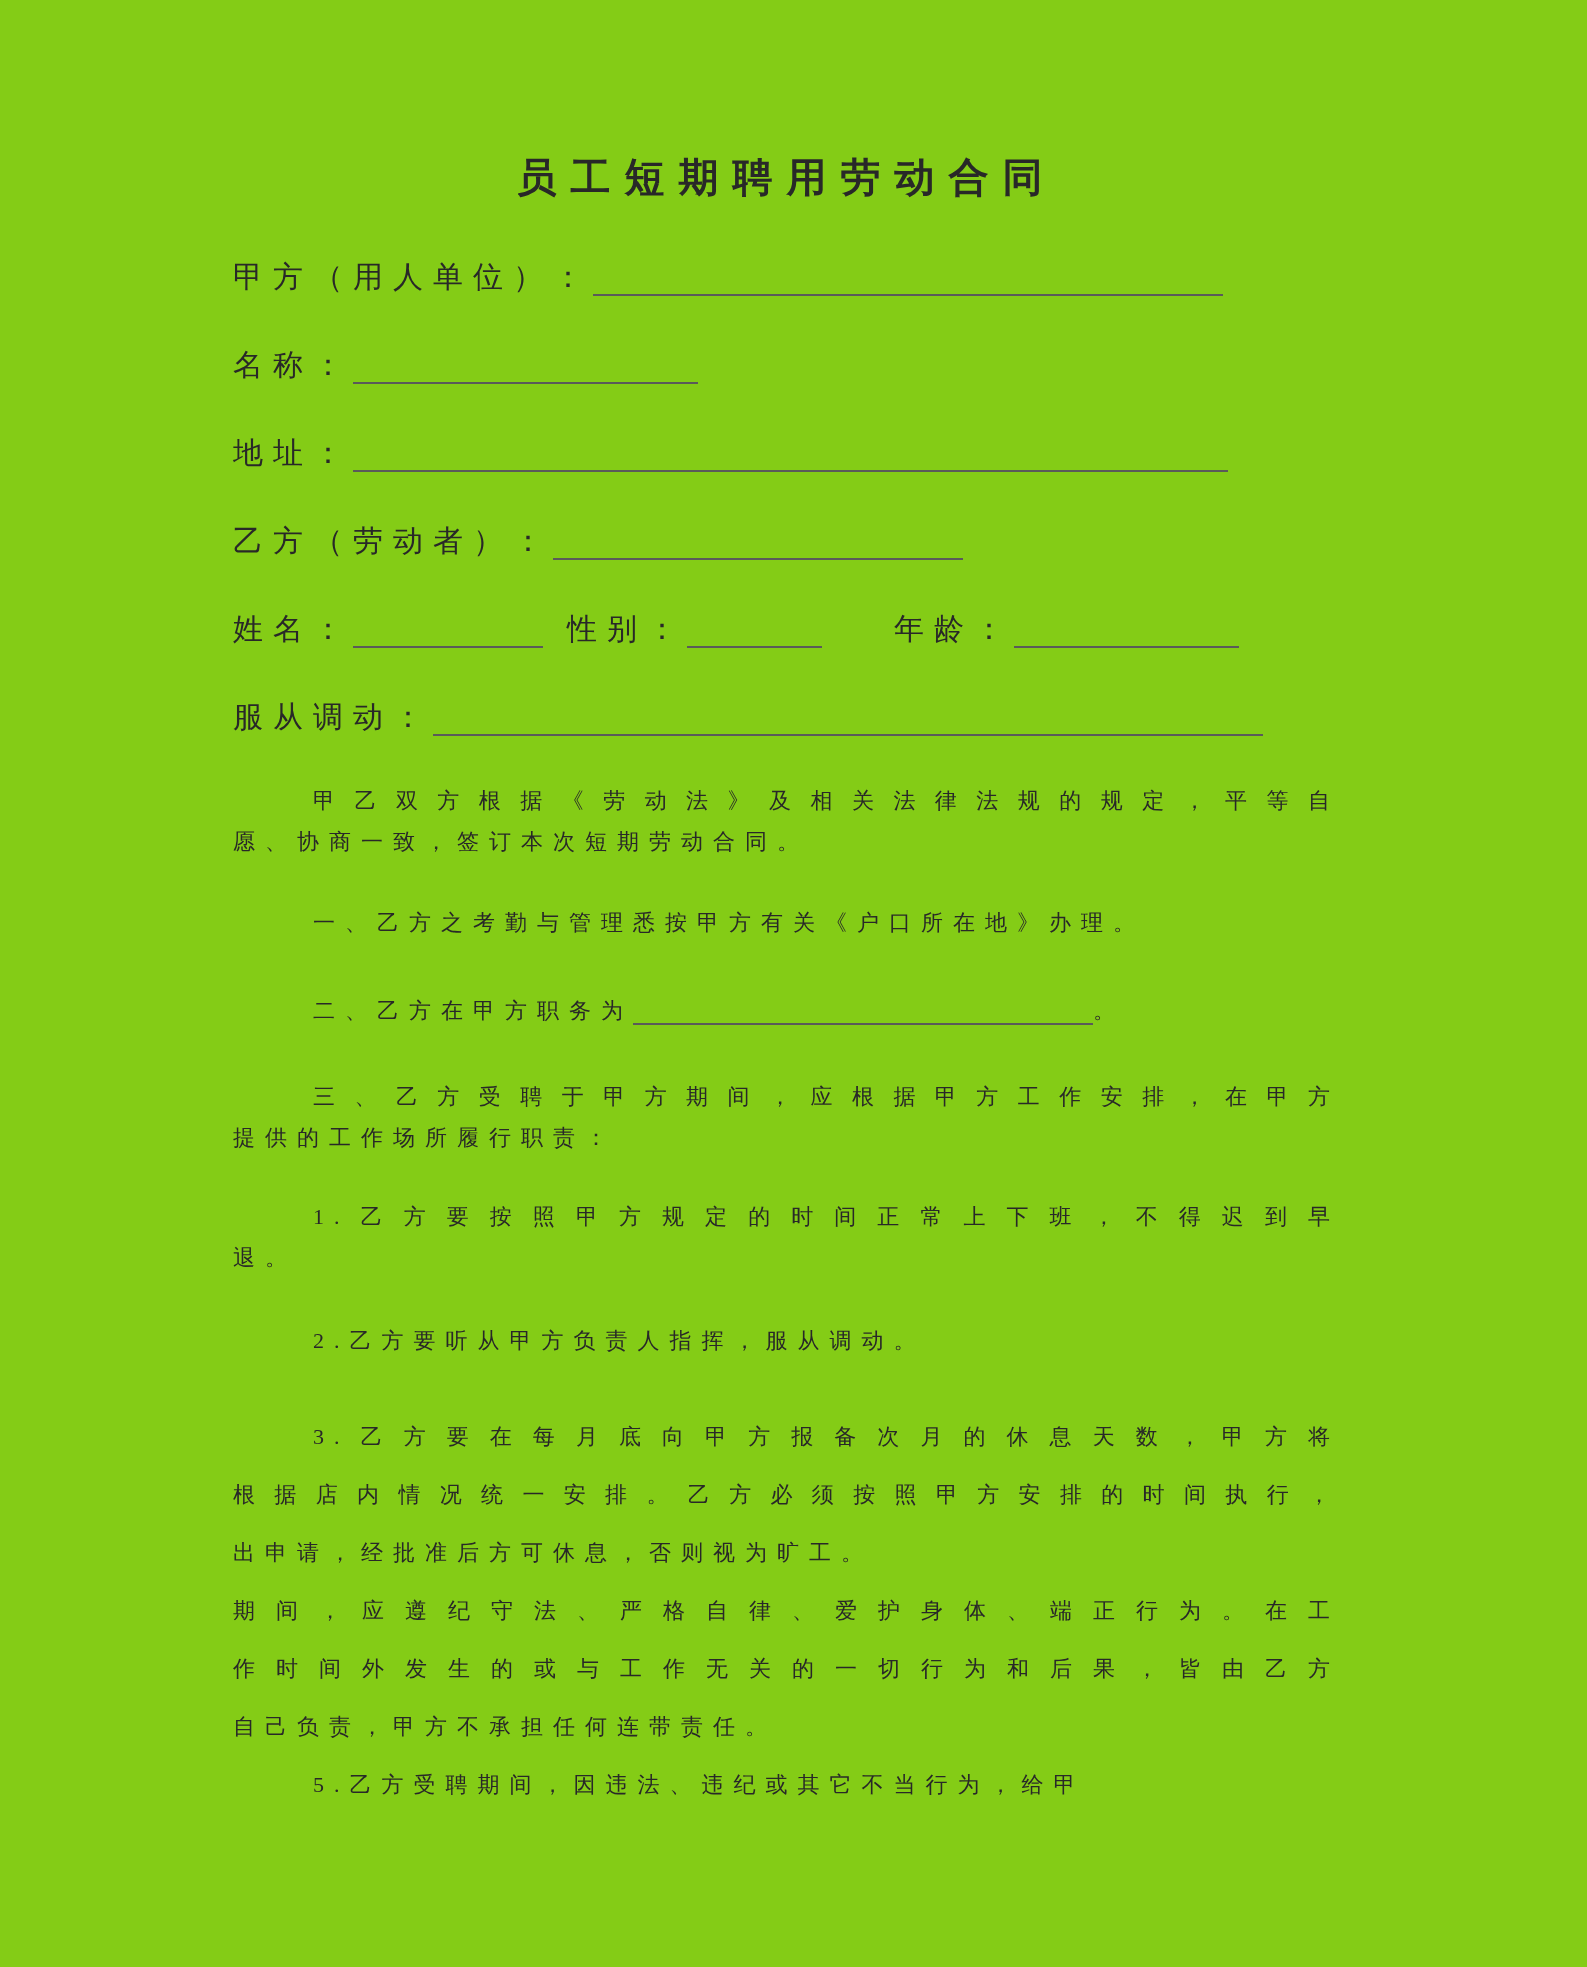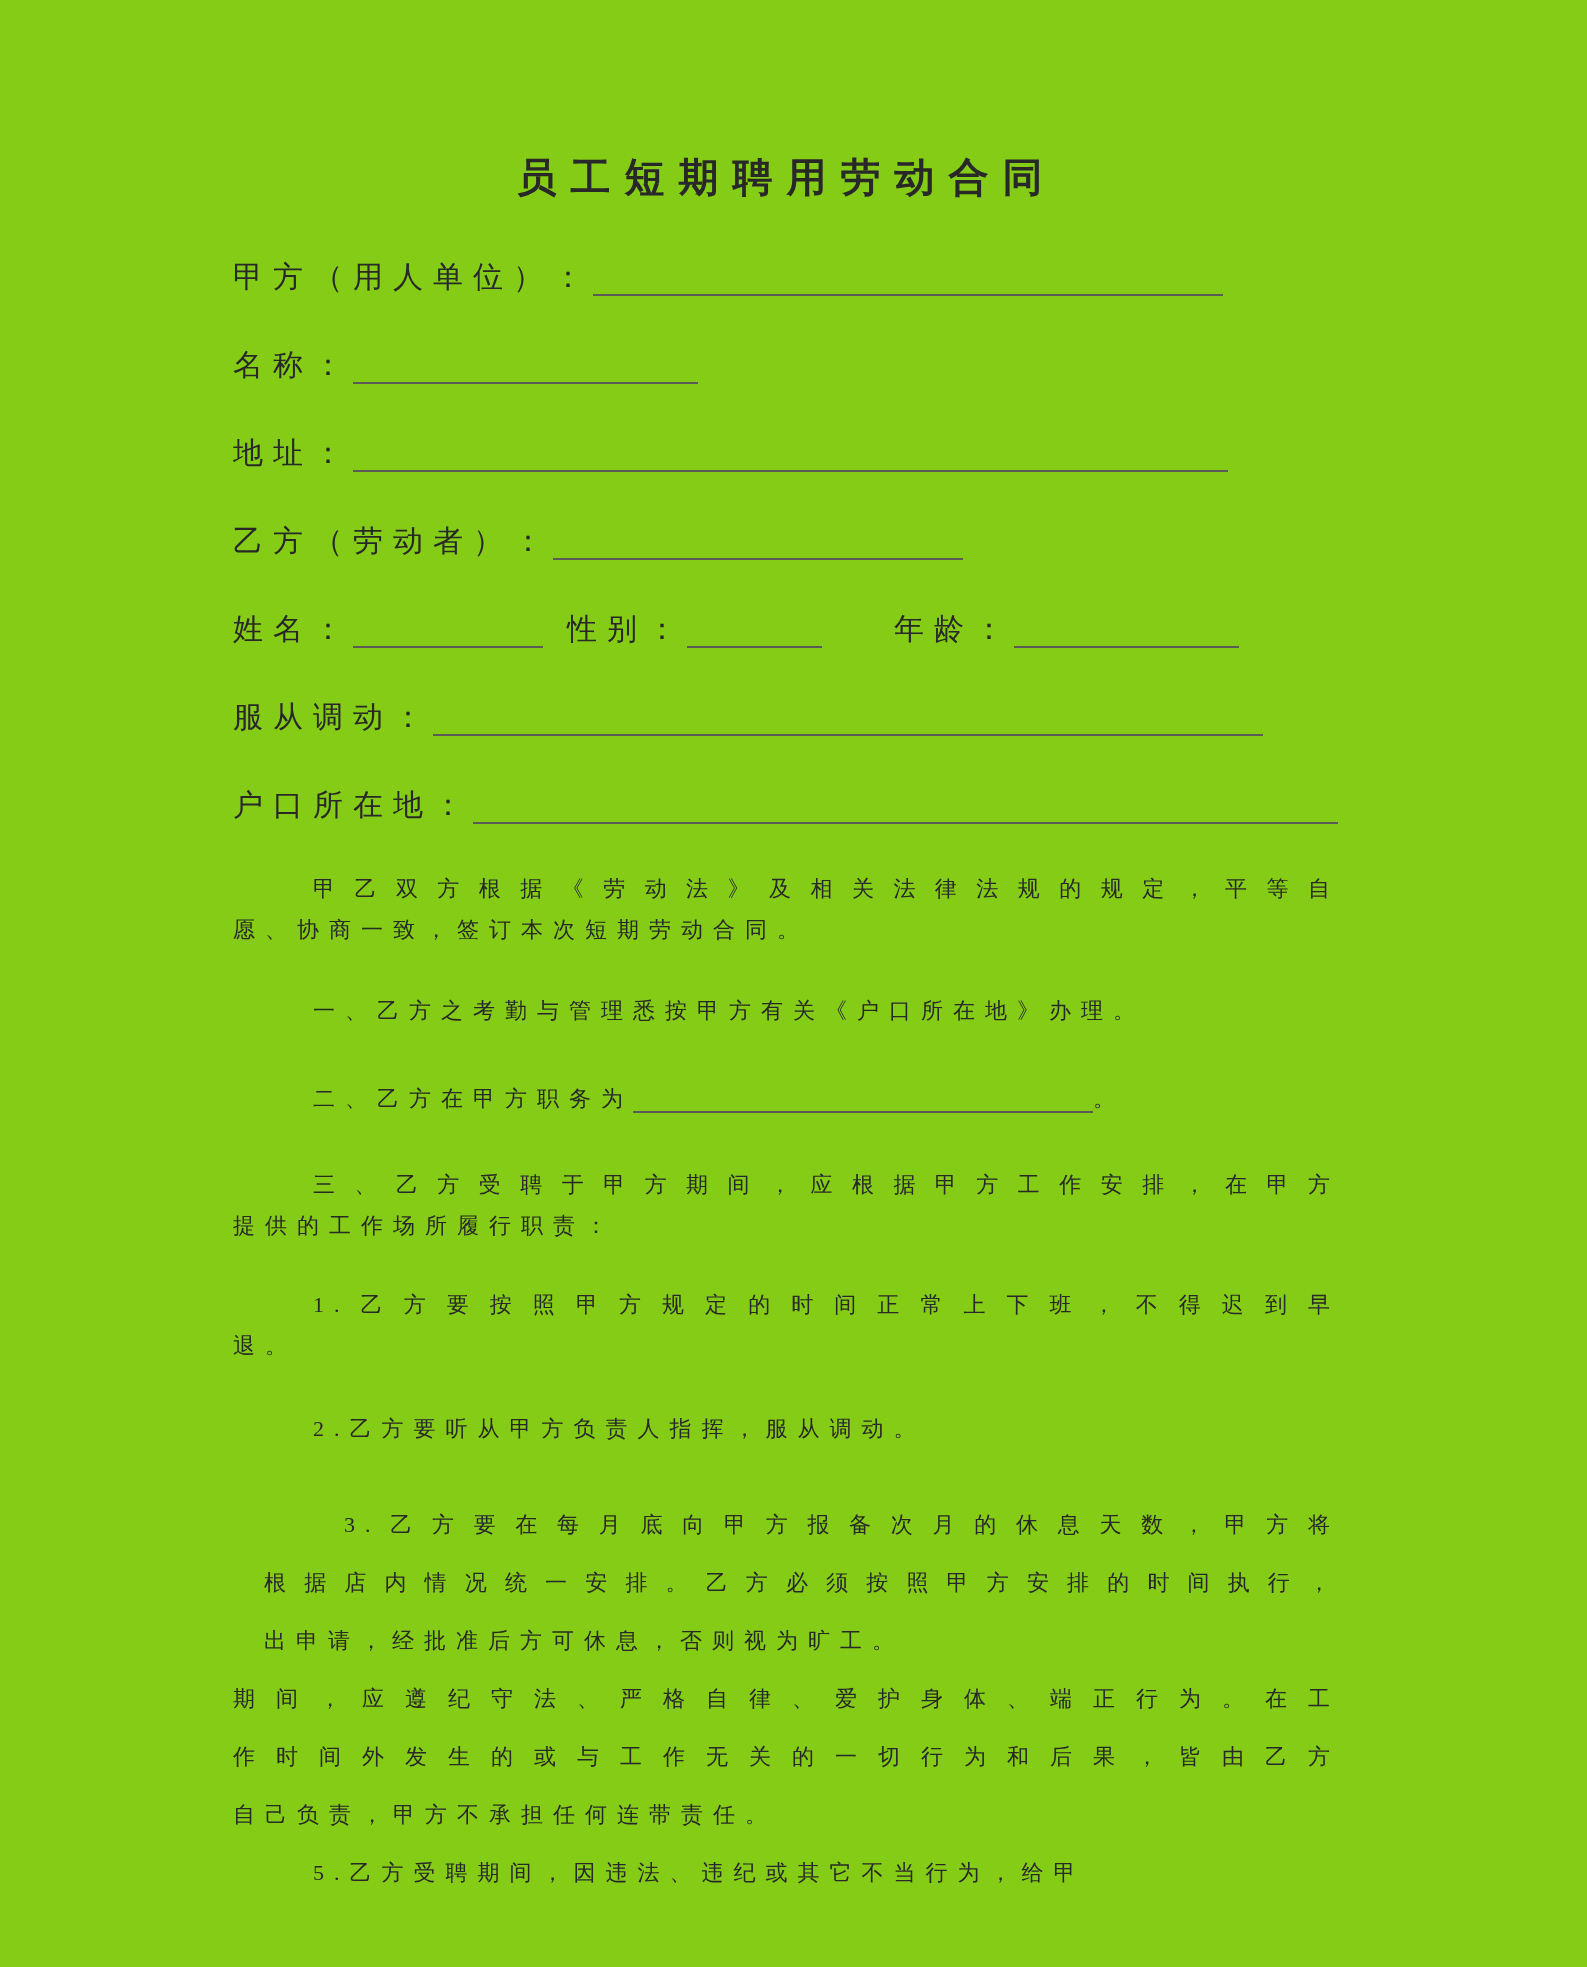--- a/index.html
+++ b/index.html
@@ -33,21 +33,21 @@
   .line{line-height:41px;text-align:justify;text-justify:inter-character;}
   .wide .line{line-height:58px;}
   .line.j{text-align-last:justify;}
   .ind{text-indent:80px;}
   .p-intro{margin-top:48px;}
   .p-c1{margin-top:40px;}
   .p-c2{margin-top:39px;}
   .p-c3{margin-top:45px;}
   .p-i1{margin-top:38px;}
   .p-i2{margin-top:42px;}
-  .p-i3{margin-top:47px;margin-left:31px;}
+  .p-i3{margin-top:47px;}
   .p-i4{margin-top:0;}
   .p-i5{margin-top:0;}
 </style>
 </head>
 <body>
 
 <div class="page">
 
   <h1 class="doc-title">员工短期聘用劳动合同</h1>
 
@@ -82,24 +82,20 @@
       <span class="g72"></span>
       <span class="flabel">年龄：</span>
       <span class="u w225"></span>
     </div>
 
     <div class="frow">
       <span class="flabel">服从调动：</span>
       <span class="u w830"></span>
     </div>
 
-    <div class="frow">
-      <span class="flabel">户口所在地：</span>
-      <span class="u w865"></span>
-    </div>
 
   </div>
 
   <div class="para p-intro">
     <div class="line j ind">甲乙双方根据《劳动法》及相关法律法规的规定，平等自</div>
     <div class="line">愿、协商一致，签订本次短期劳动合同。</div>
   </div>
 
   <div class="para p-c1">
     <div class="line ind">一、乙方之考勤与管理悉按甲方有关《户口所在地》办理。</div>

